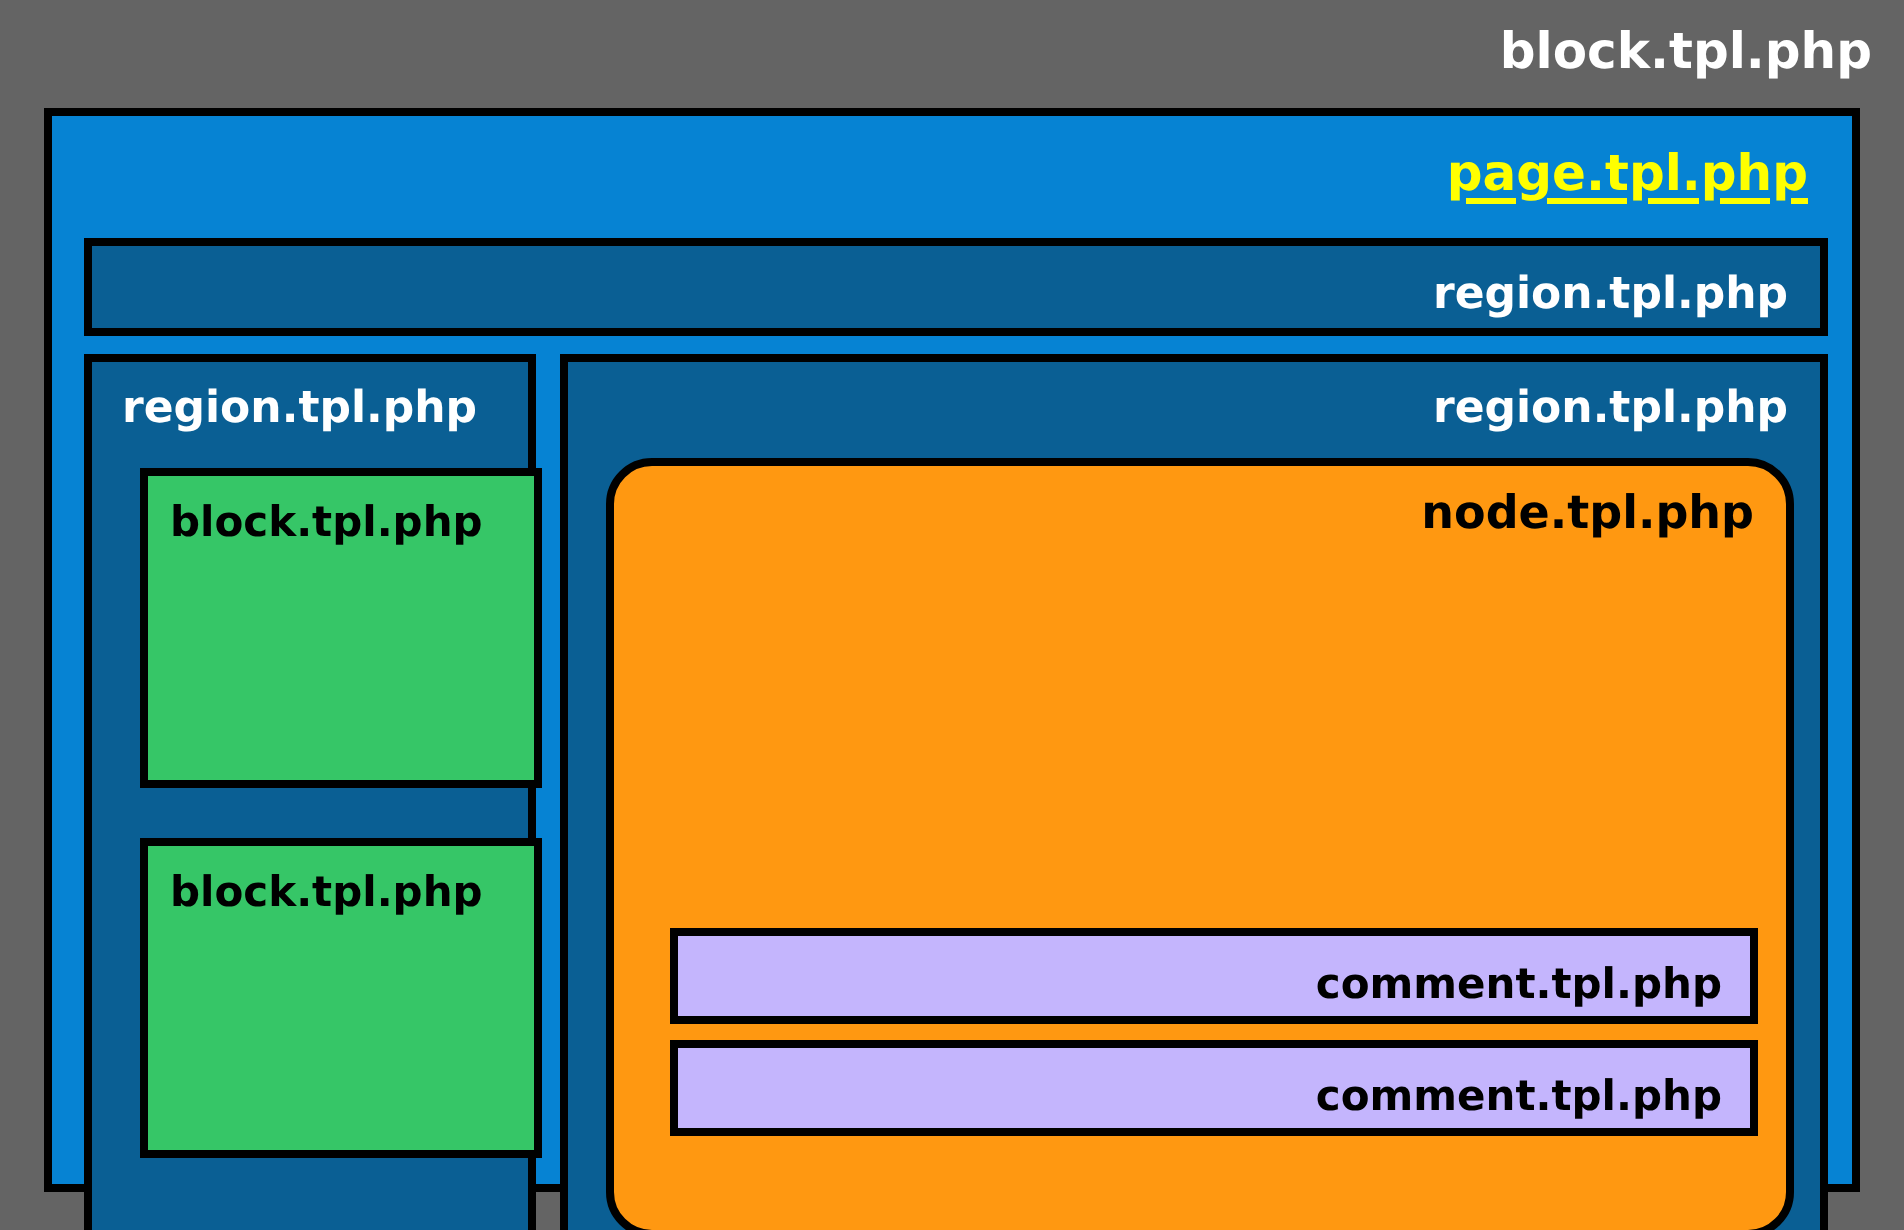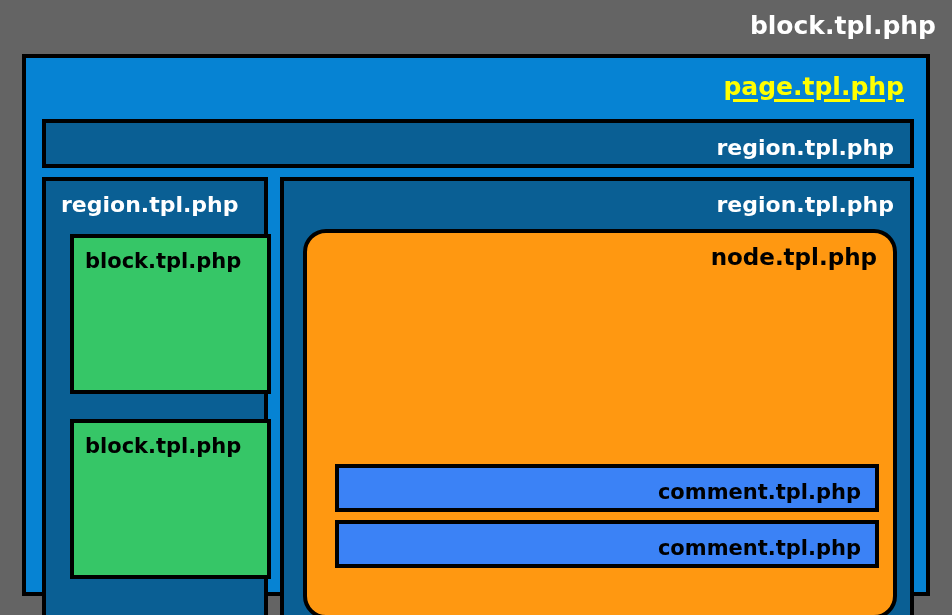--- a/index.html
+++ b/index.html
@@ -131,21 +131,21 @@
   }
   #node-label {
     top: 13px;
     right: 16px;
     font-size: 23px;
     color: #000000;
   }
 
   
   .comment-box {
-    background: #3b82f6;
+    background: #c4b5fd;
     left: 28px;
     width: 544px;
     height: 48px;
   }
   #comment-1 { top: 231px; }
   #comment-2 { top: 287px; }
 
   .comment-label {
     top: 14px;
     right: 14px;

